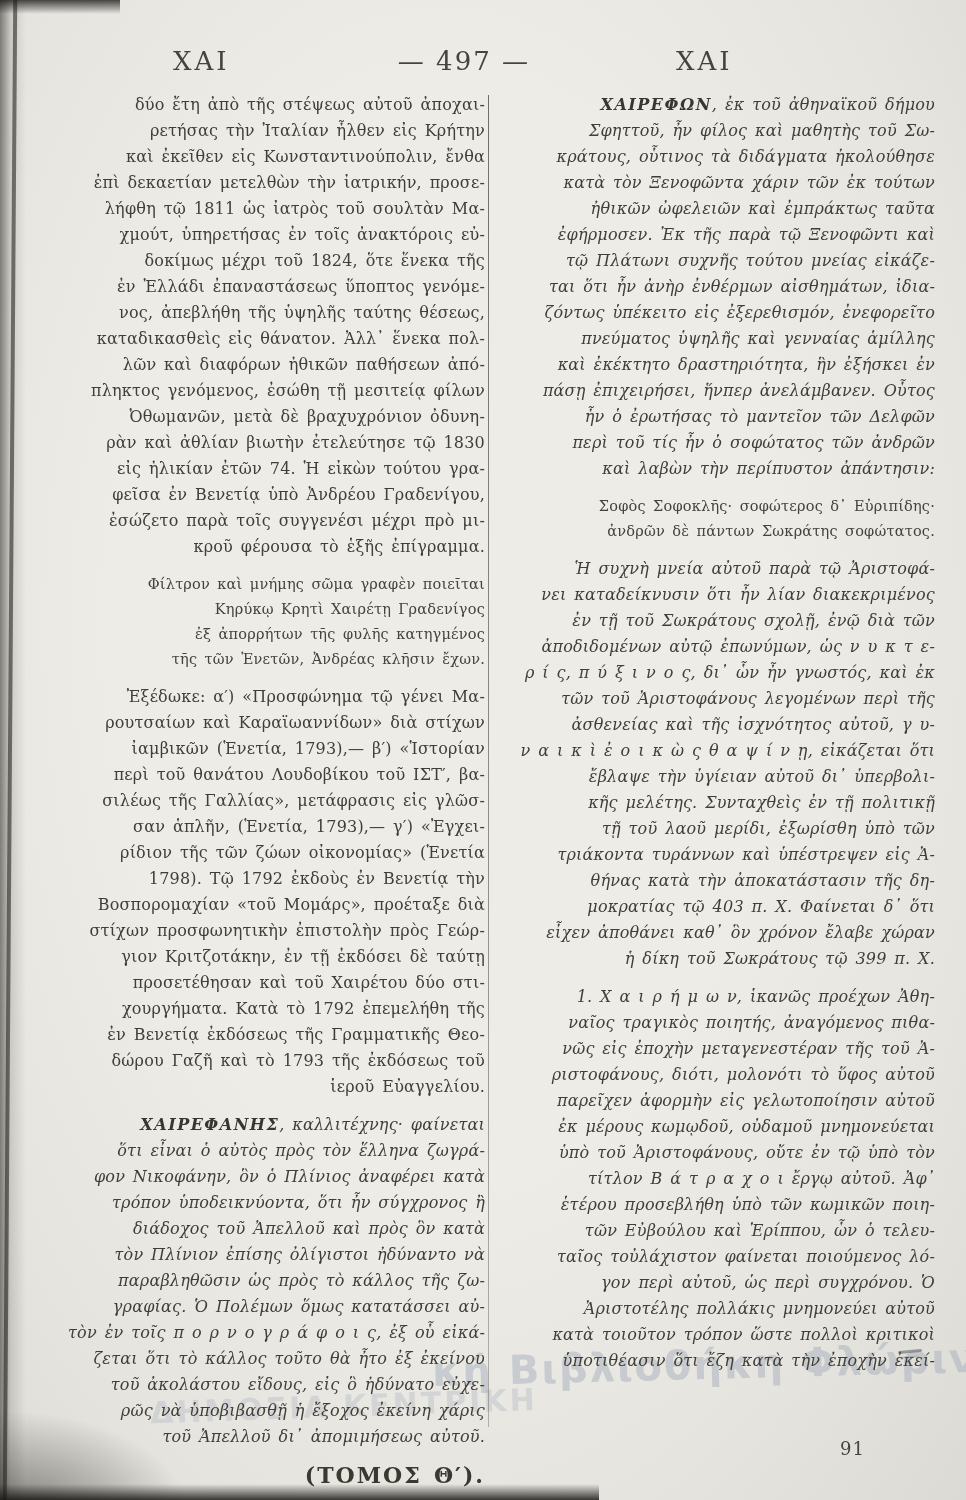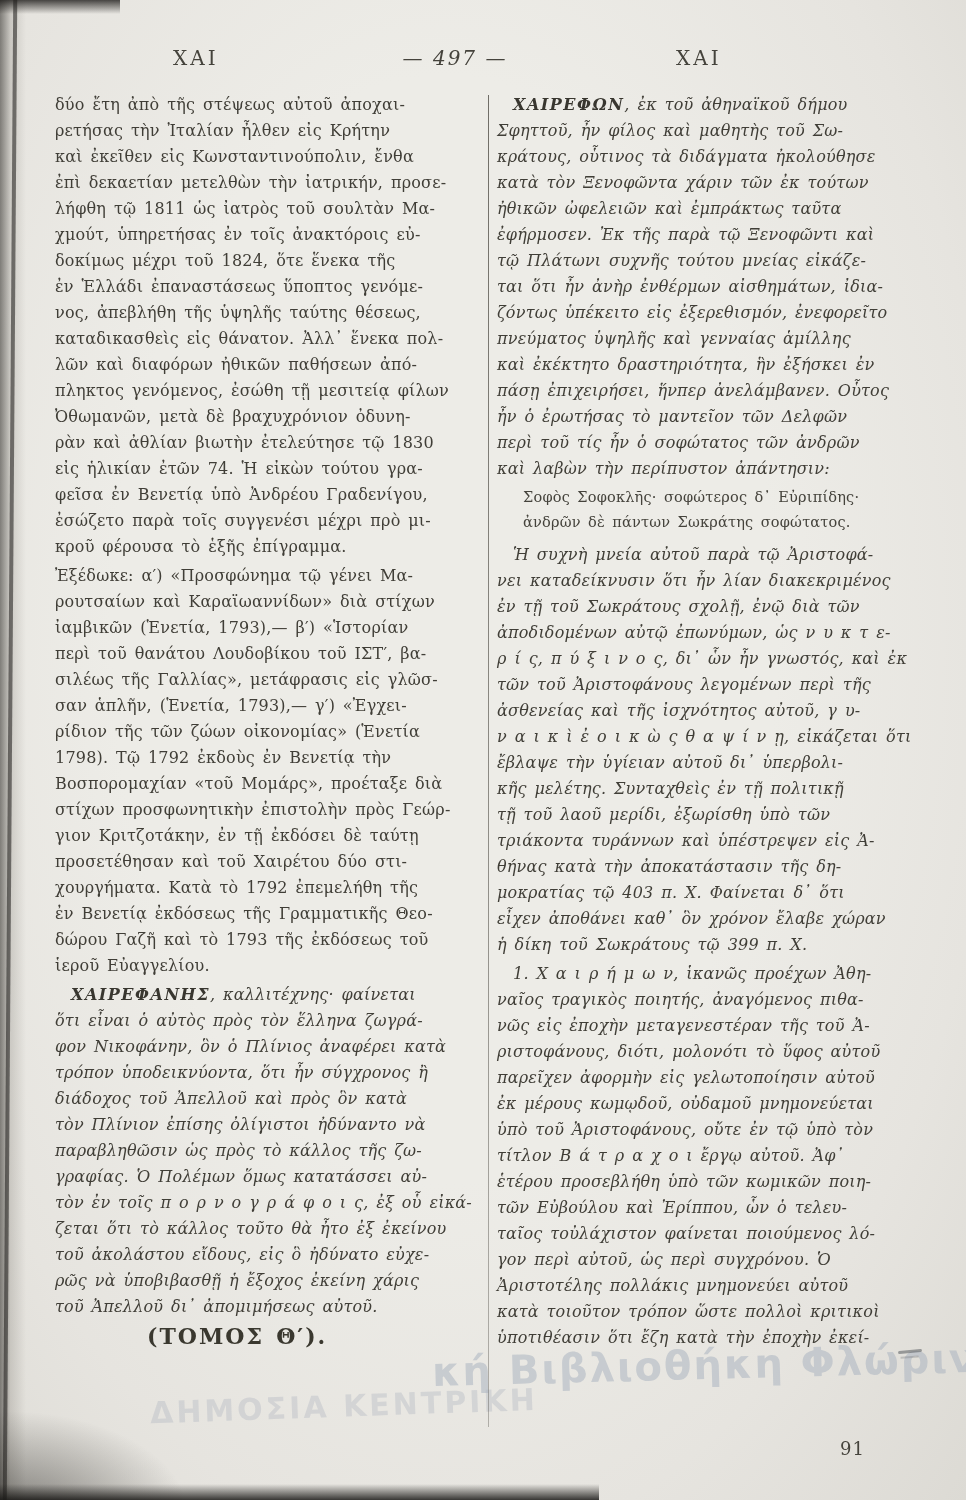--- a/index.html
+++ b/index.html
@@ -14,35 +14,35 @@
   .edge-left-line{position:absolute;left:8px;top:0;bottom:0;width:4px;background:rgba(25,24,22,0.55);
      transform:rotate(0.4deg);}
   .edge-top{position:absolute;left:0;top:0;width:120px;height:14px;
      background:linear-gradient(180deg, rgba(30,28,26,0.8), rgba(30,28,26,0));}
   .edge-bottom{position:absolute;left:0;bottom:0;width:62%;height:16px;
      background:linear-gradient(0deg, rgba(25,24,22,0.85), rgba(25,24,22,0));}
   .corner-bl{position:absolute;left:-70px;bottom:-60px;width:260px;height:150px;
      background:radial-gradient(ellipse at 30% 70%, rgba(40,38,34,0.55), rgba(40,38,34,0) 70%);}
   
   .running-head{position:absolute;top:46px;left:0;width:966px;height:34px;
-     font-size:20px;letter-spacing:3px;color:#45433c;}
+     font-size:26px;letter-spacing:3px;color:#45433c;}
   .rh-left{position:absolute;left:173px;}
-  .rh-center{position:absolute;left:380px;width:150px;text-align:center;letter-spacing:2px;font-style:italic;}
+  .rh-center{position:absolute;left:380px;width:150px;text-align:right;letter-spacing:2px;}
   .rh-right{position:absolute;left:676px;}
   
   .column{position:absolute;top:92px;font-size:16px;line-height:26px;
      letter-spacing:0.2px;word-spacing:2.5px;color:#403e37;}
   .col-left{left:55px;width:430px;}
   .col-right{left:497px;width:438px;}
   .divider{position:absolute;left:488px;top:95px;width:1px;height:1332px;
      background:linear-gradient(180deg, rgba(70,67,60,0.75), rgba(70,67,60,0.55) 60%, rgba(70,67,60,0.35));}
-  .block{white-space:pre-line;}
+  .block{white-space:pre-line;text-align:right;}
   .para{text-indent:16px;margin:0;font-style:italic;}
   .para-noindent{text-indent:0;margin:0;}
-  .block + .block{margin-top:3px;}
+  .block + .block{margin-top:12px;}
   .verse{font-size:14.5px;line-height:25px;margin-top:7px;margin-bottom:7px;
      margin-left:26px;text-indent:0;color:#45433c;}
   .headword{letter-spacing:1.5px;font-weight:bold;color:#38362f;}
   .tomos{margin-top:10px;margin-left:92px;font-size:22px;font-weight:bold;
      letter-spacing:2px;text-indent:0;color:#3a382f;}
   .signature{position:absolute;left:840px;top:1438px;font-size:18px;
      letter-spacing:1px;color:#45433c;}
   
   .watermark1{position:absolute;left:432px;top:1342px;width:540px;
      font-family:"DejaVu Sans","Liberation Sans",sans-serif;font-weight:bold;
@@ -89,20 +89,24 @@
 νος, ἀπεβλήθη τῆς ὑψηλῆς ταύτης θέσεως,
 καταδικασθεὶς εἰς θάνατον. Ἀλλ᾽ ἕνεκα πολ-
 λῶν καὶ διαφόρων ἠθικῶν παθήσεων ἀπό-
 πληκτος γενόμενος, ἐσώθη τῇ μεσιτείᾳ φίλων
 Ὀθωμανῶν, μετὰ δὲ βραχυχρόνιον ὀδυνη-
 ρὰν καὶ ἀθλίαν βιωτὴν ἐτελεύτησε τῷ 1830
 εἰς ἡλικίαν ἐτῶν 74. Ἡ εἰκὼν τούτου γρα-
 φεῖσα ἐν Βενετίᾳ ὑπὸ Ἀνδρέου Γραδενίγου,
 ἐσώζετο παρὰ τοῖς συγγενέσι μέχρι πρὸ μι-
 κροῦ φέρουσα τὸ ἑξῆς ἐπίγραμμα.</div>
+      <div class="block verse">Φίλτρον καὶ μνήμης σῶμα γραφὲν ποιεῖται
+Κηρύκῳ Κρητὶ Χαιρέτῃ Γραδενίγος
+ἐξ ἀπορρήτων τῆς φυλῆς κατηγμένος
+τῆς τῶν Ἑνετῶν, Ἀνδρέας κλῆσιν ἔχων.</div>
       <div class="block para-noindent">Ἐξέδωκε: α′) «Προσφώνημα τῷ γένει Μα-
 ρουτσαίων καὶ Καραϊωαννίδων» διὰ στίχων
 ἰαμβικῶν (Ἑνετία, 1793),— β′) «Ἱστορίαν
 περὶ τοῦ θανάτου Λουδοβίκου τοῦ ΙΣΤ′, βα-
 σιλέως τῆς Γαλλίας», μετάφρασις εἰς γλῶσ-
 σαν ἁπλῆν, (Ἑνετία, 1793),— γ′) «Ἐγχει-
 ρίδιον τῆς τῶν ζώων οἰκονομίας» (Ἑνετία
 1798). Τῷ 1792 ἐκδοὺς ἐν Βενετίᾳ τὴν
 Βοσπορομαχίαν «τοῦ Μομάρς», προέταξε διὰ
 στίχων προσφωνητικὴν ἐπιστολὴν πρὸς Γεώρ-

